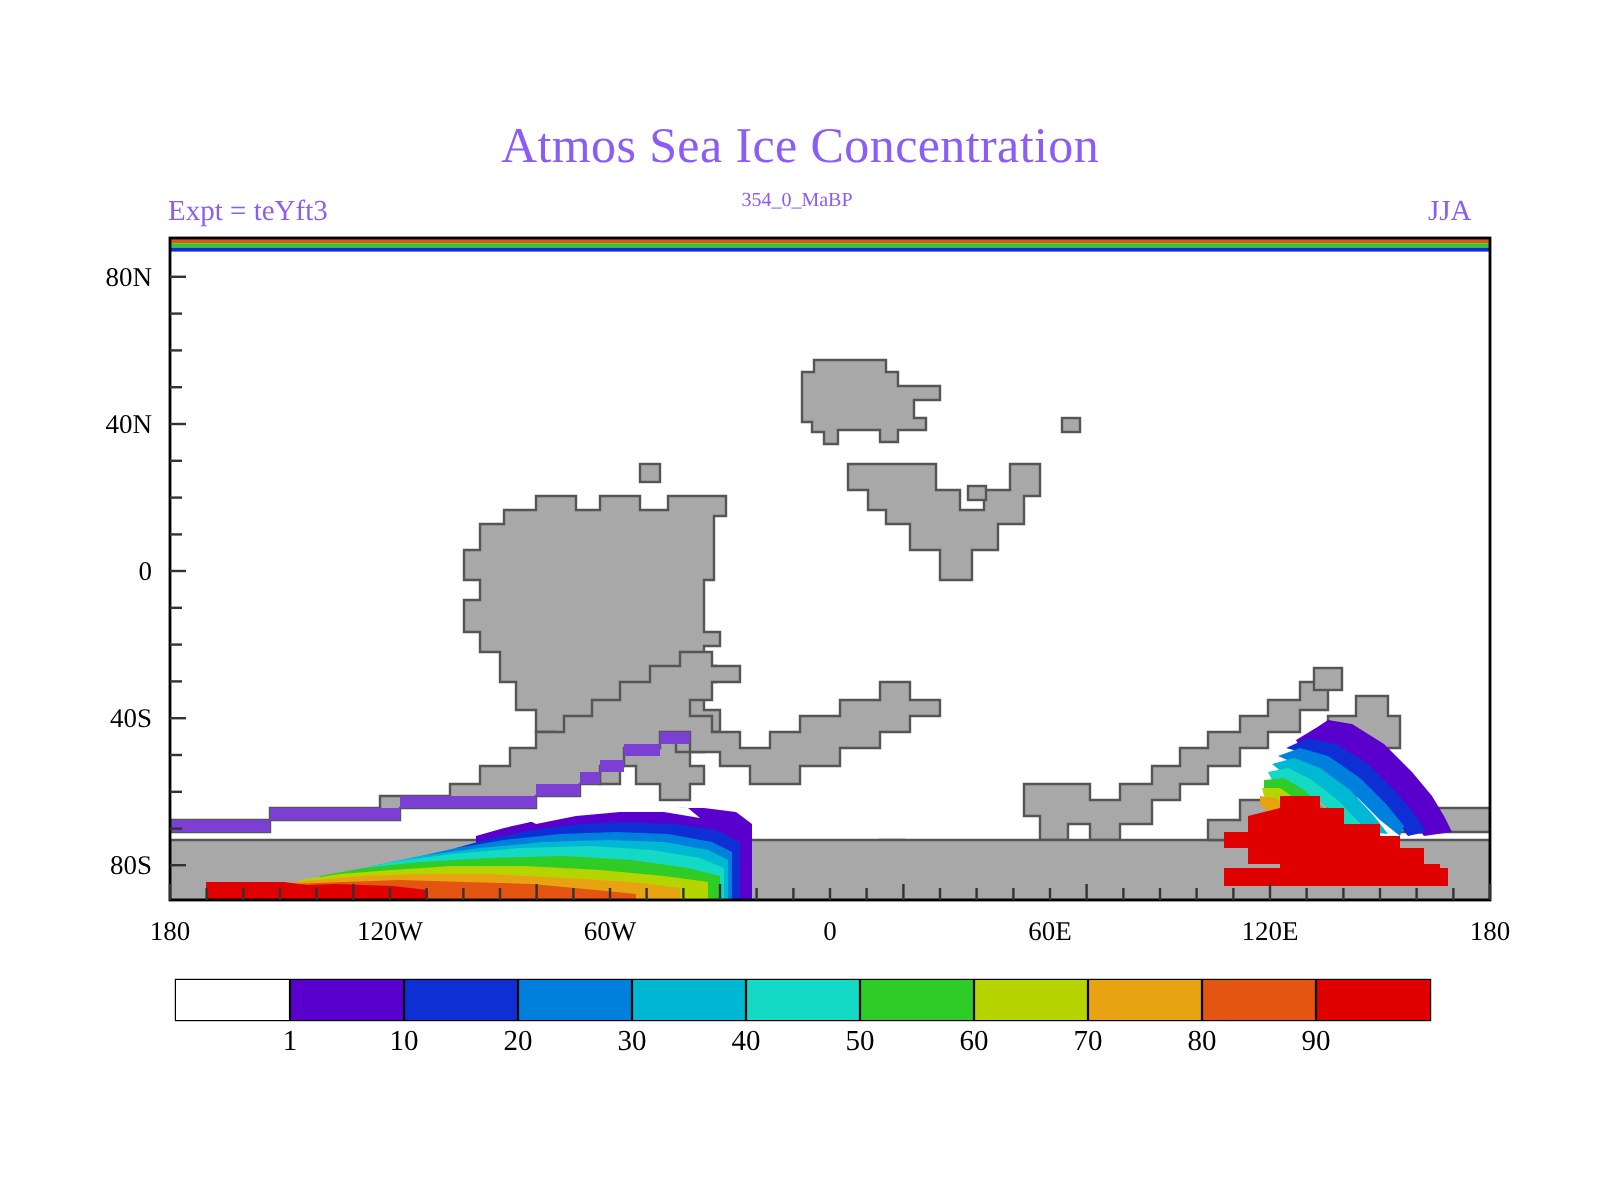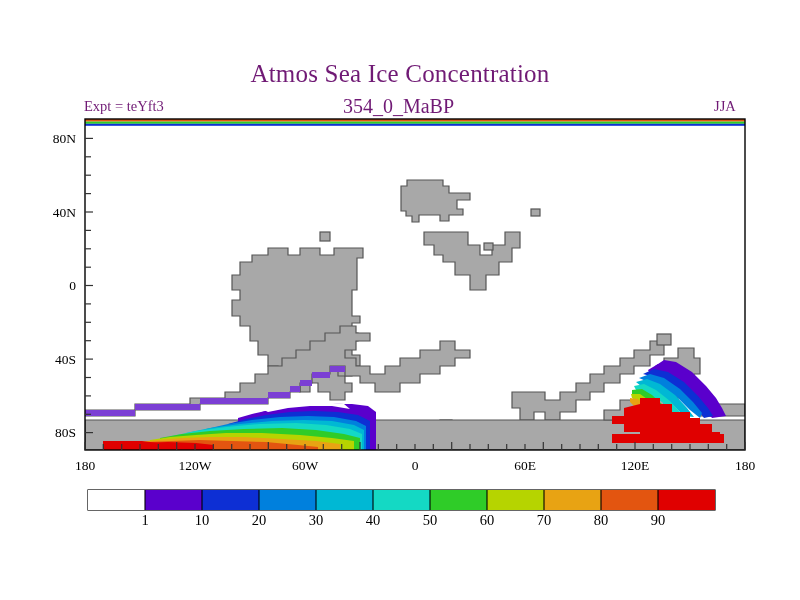--- a/index.html
+++ b/index.html
@@ -7,36 +7,36 @@
     width:800px;height:600px;
     background:#ffffff;
     font-family:"Liberation Serif", serif;
     overflow:hidden;
   }
   #root{position:relative;width:800px;height:600px;}
 
   .ttl{
     position:absolute;
     text-align:center;
-    color:#701a75;
+    color:#8b5cf6;
     white-space:nowrap;
   }
   #main-title{
     left:0;top:60px;width:800px;
     font-size:25px;
     letter-spacing:.2px;
   }
   #subtitle-left{
     left:84px;top:98px;
     font-size:14.5px;
     text-align:center;
   }
   #subtitle-center{
     left:0;top:95px;width:797px;
-    font-size:20px;
+    font-size:10px;
   }
   #subtitle-right{
     left:714px;top:98px;
     font-size:14.5px;
     text-align:left;
   }
 
   svg{position:absolute;left:0;top:0;}
   .axlab{
     font-family:"Liberation Serif", serif;

